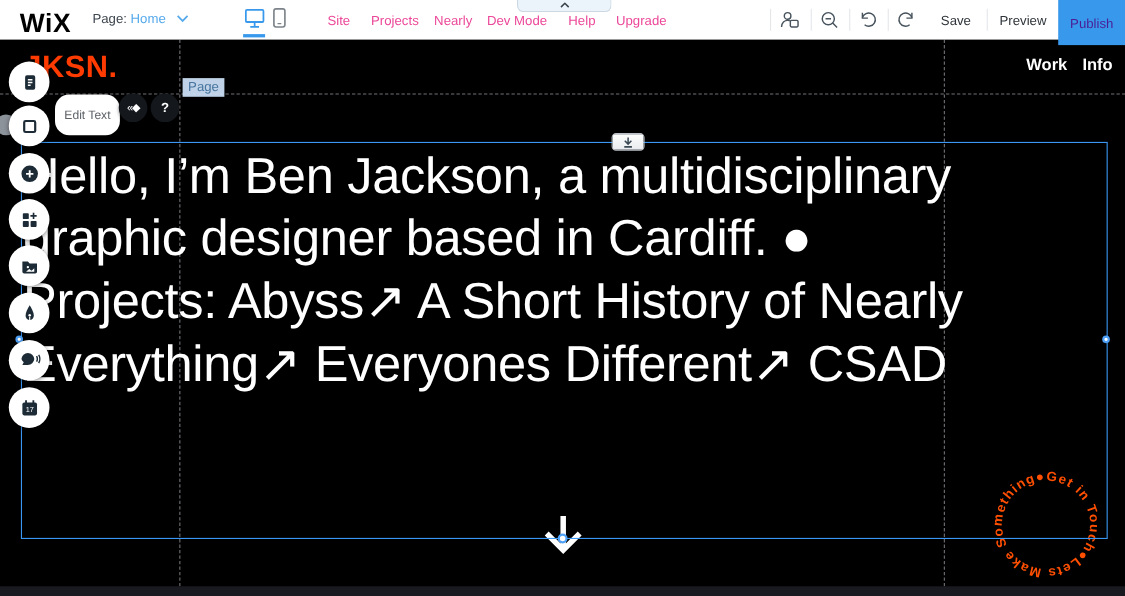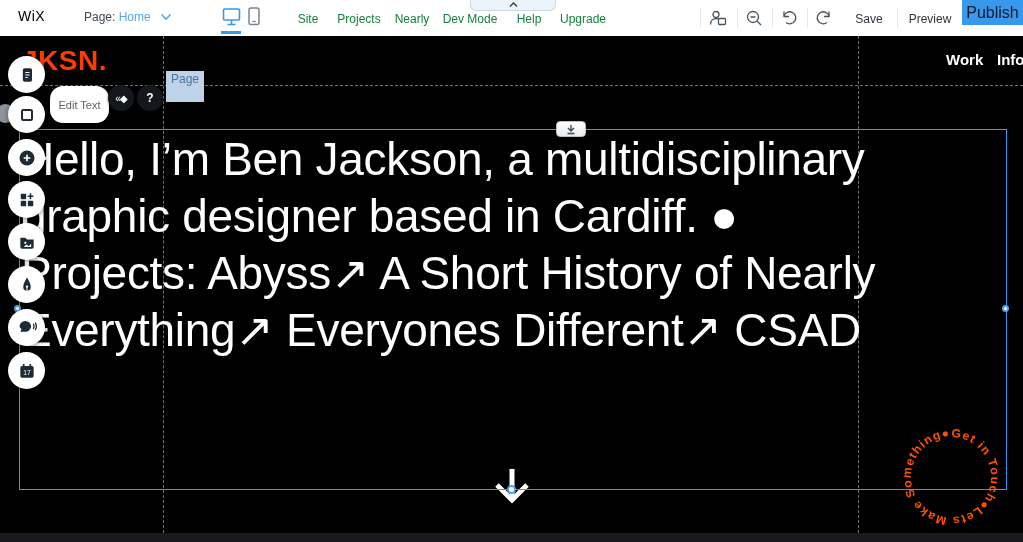--- a/index.html
+++ b/index.html
@@ -2,49 +2,49 @@
 <html><head>
 <meta charset="utf-8">
 <style>
   * { margin:0; padding:0; box-sizing:border-box; }
   html,body { width:1023px; height:542px; overflow:hidden; background:#000; }
   body { font-family:"Liberation Sans", sans-serif; }
   .stage { position:relative; width:1023px; height:542px; overflow:hidden; background:#000; }
 
   
   .topbar { position:absolute; left:0; top:0; width:1023px; height:36px; background:#ffffff; z-index:60; }
-  .wix-logo { position:absolute; left:18px; top:8px; font-size:14px; font-weight:normal; color:#000; letter-spacing:.5px; }
+  .wix-logo { position:absolute; left:18px; top:8px; font-size:24px; font-weight:bold; color:#000; letter-spacing:.5px; }
   .page-picker { position:absolute; left:84px; top:10px; font-size:12px; color:#3e464e; cursor:pointer; }
   .page-picker .home { color:#56aaec; }
   .dd-chevron { position:absolute; left:160px; top:13px; }
   .dev-icons { position:absolute; top:7px; }
   .monitor-wrap { left:222px; }
   .phone-wrap { left:247px; }
   .device-underline { position:absolute; left:221px; top:31px; width:20px; height:3px; background:#3899ec; }
-  .menu-item { position:absolute; top:12px; transform:translateX(-50%); font-size:12px; color:#15803d; white-space:nowrap; cursor:pointer; }
+  .menu-item { position:absolute; top:12px; transform:translateX(-50%); font-size:12px; color:#ec4899; white-space:nowrap; cursor:pointer; }
   .tb-divider { position:absolute; top:8px; width:1px; height:20px; background:#e4e7ea; }
   .tb-icon { position:absolute; top:9px; width:18px; height:18px; cursor:pointer; }
   .tb-text-btn { position:absolute; top:12px; transform:translateX(-50%); font-size:12px; color:#2f353b; cursor:pointer; }
-  .publish-btn { position:absolute; right:0; top:0; width:61px; height:25px; background:#3899ec; color:#0f172a; font-size:16px; border:none; cursor:pointer; }
+  .publish-btn { position:absolute; right:0; top:0; width:61px; height:41px; background:#3899ec; color:#4c1d95; font-size:12px; border:none; cursor:pointer; }
 
   
   .collapse-tab { position:absolute; left:470px; top:0px; width:86px; height:11px; background:#ecf4fb; border:1px solid #ccd8e2; border-top:none; border-radius:0 0 6px 6px; z-index:70; display:flex; align-items:center; justify-content:center; cursor:pointer; }
 
   
   .canvas { position:absolute; left:0; top:36px; width:1023px; height:497px; background:#000; overflow:hidden; }
   .bottom-strip { position:absolute; left:0; top:533px; width:1023px; height:9px; background:#191920; }
 
   .dash-v { position:absolute; top:0; width:0; height:497px; border-left:1px dashed rgba(190,192,198,.6); z-index:10; }
   .dash-h { position:absolute; left:0; top:49px; width:1023px; height:0; border-top:1px dashed rgba(190,192,198,.6); z-index:10; }
 
   .site-logo { position:absolute; left:22px; top:9px; font-size:28px; font-weight:bold; color:#ff3b00; letter-spacing:.5px; z-index:5; }
-  .site-nav-item { position:absolute; top:15px; font-size:15px; font-weight:bold; color:#fff; z-index:5; cursor:pointer;margin-left:13px; }
+  .site-nav-item { position:absolute; top:15px; font-size:15px; font-weight:bold; color:#fff; z-index:5; cursor:pointer; }
   .nav-work { left:933px; } .nav-info { left:984px; }
 
-  .page-chip { position:absolute; left:166px; top:35px; padding:2px 5px 17px; background:rgba(201,221,243,.95); color:#47759f; font-size:12px; line-height:12px; z-index:20; }
+  .page-chip { position:absolute; left:166px; top:35px; padding:2px 5px 3px; background:rgba(201,221,243,.95); color:#47759f; font-size:12px; line-height:12px; z-index:20; }
 
   
   .edit-pill { position:absolute; left:50px; top:50px; width:59px; height:37px; background:#fff; border-radius:13px; box-shadow:0 1px 4px rgba(0,0,0,.45); font-size:11px; color:#5d6268; display:flex; align-items:center; justify-content:center; z-index:40; cursor:pointer; }
   .mini-circle { position:absolute; top:49px; width:26px; height:26px; border-radius:50%; background:#14181d; color:#fff; display:flex; align-items:center; justify-content:center; z-index:40; cursor:pointer; box-shadow:0 1px 3px rgba(0,0,0,.5); }
   .mc-anim { left:108px; font-size:10px; letter-spacing:-1px; }
   .mc-help { left:137px; font-size:12px; font-weight:bold; }
 
   
   .ghost-circle { position:absolute; left:-4px; top:68px; width:19px; height:19px; border-radius:50%; background:#8d939b; z-index:30; }
 

